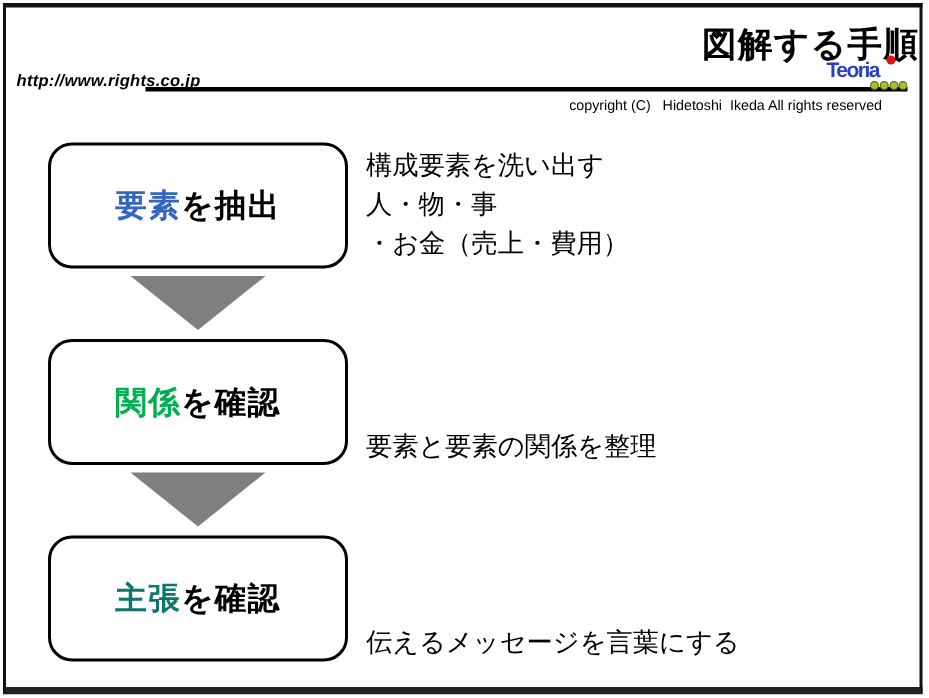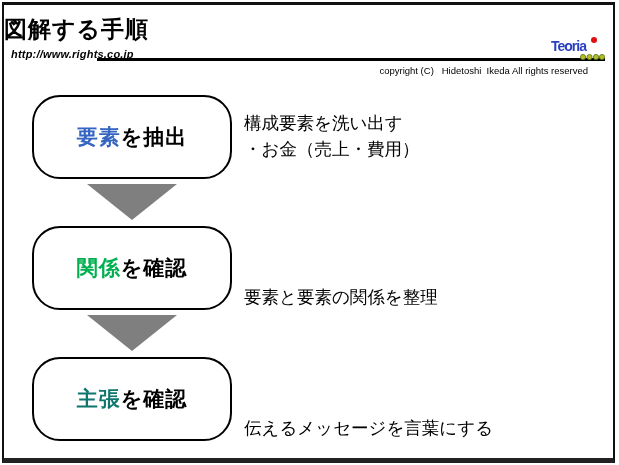--- a/index.html
+++ b/index.html
@@ -12,21 +12,21 @@
     border:2px solid #111;
     border-top-width:3px;
     border-bottom:5px solid #222;
     background:#fff;
     overflow:hidden;
   }
   
   .header{position:relative;height:78px;}
   .slide-title{
     position:absolute;left:0;right:0;top:9px;
-    text-align:left;
+    text-align:right;
     font-size:23px;font-weight:bold;color:#000;
     letter-spacing:1px;
   }
   .site-url{
     position:absolute;left:7px;top:43px;
     font-size:11px;font-weight:bold;font-style:italic;color:#000;
     letter-spacing:0.2px;
   }
   .header-rule{
     position:absolute;left:93px;right:8px;top:53px;
@@ -36,21 +36,21 @@
   .copyright{
     position:absolute;right:25px;top:60px;
     font-size:9.5px;color:#000;white-space:pre;
   }
   
   .steps{margin:12px 0 0 28px;}
   .step-row{display:flex;align-items:stretch;margin:0;}
   .step-box{
     box-sizing:border-box;
     flex:0 0 200px;height:84px;
-    border:2px solid #000;border-radius:28px;
+    border:2px solid #000;border-radius:16px;
     background:#fff;
     display:flex;align-items:center;justify-content:center;
     font-size:21px;font-weight:bold;color:#000;
     letter-spacing:1px;
   }
   .step-description{
     margin-left:12px;
     display:flex;flex-direction:column;justify-content:center;
     margin-top:-3px;
     font-size:17.5px;color:#000;line-height:26px;
@@ -87,20 +87,21 @@
   </div>
 
   <div class="steps">
   <div class="step-row">
     <div class="step-box">
       <span style="color: rgb(52, 101, 192);">要素</span>
           <span>を抽出</span>
     </div>
     <div class="step-description">
           <div>構成要素を洗い出す</div>
+          <div>人・物・事</div>
           <div>・お金（売上・費用）</div>
         </div>
   </div>
 
   <div class="flow-arrow" style="border-top-color: rgb(127, 127, 127);"></div>
 
   <div class="step-row">
     <div class="step-box">
       <span style="color: rgb(0, 176, 80);">関係</span>
           <span>を確認</span>

